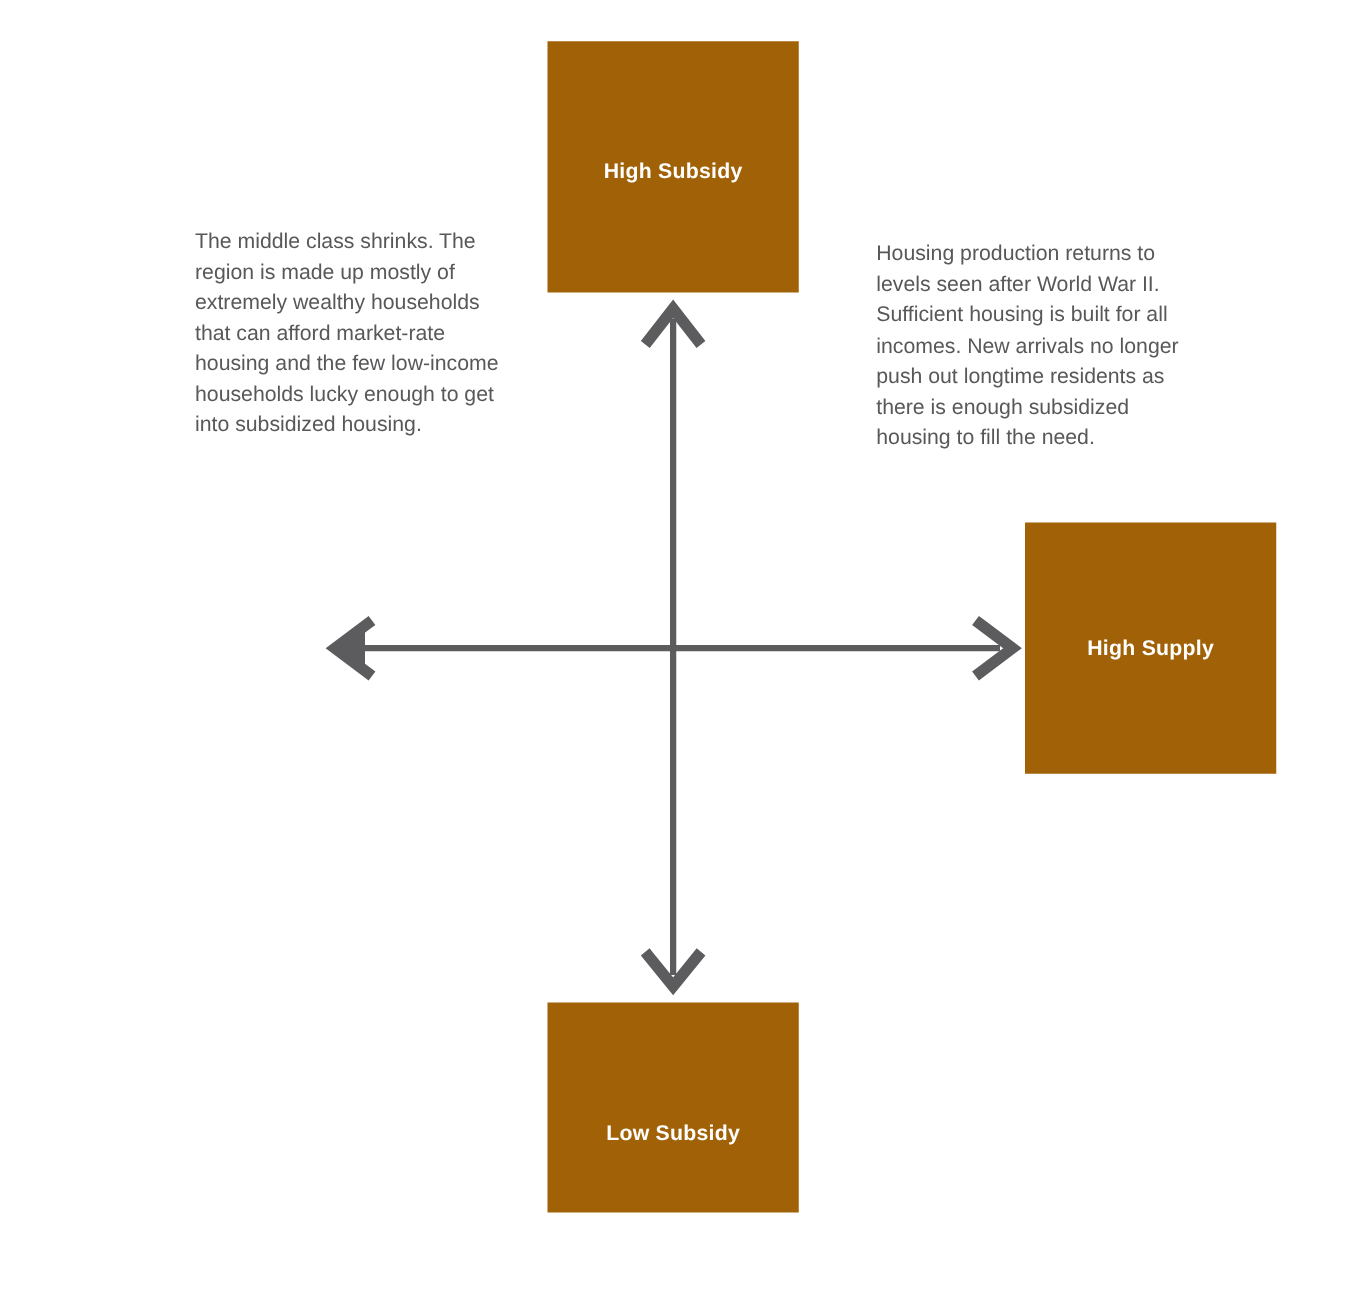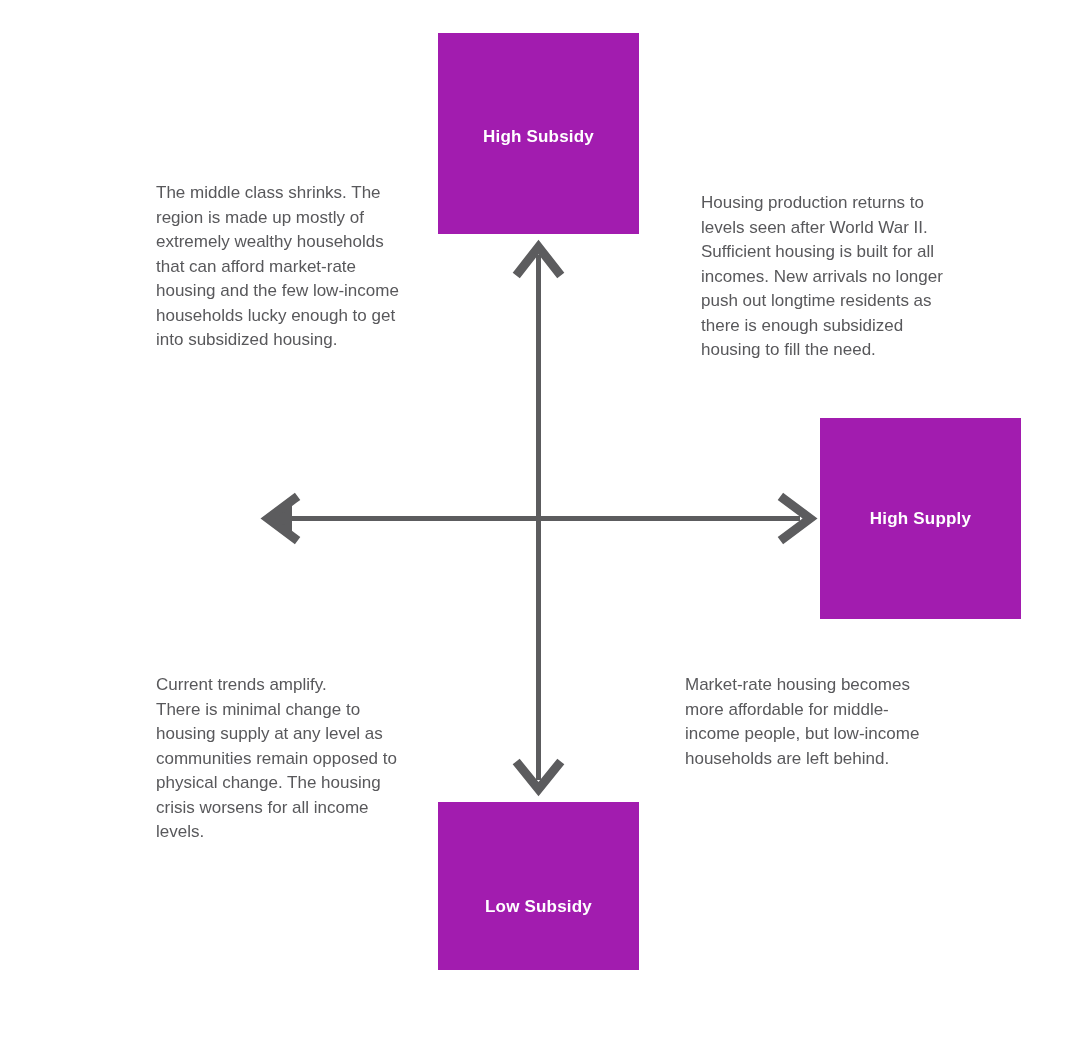--- a/index.html
+++ b/index.html
@@ -16,21 +16,21 @@
     position: relative;
     width: 1080px;
     height: 1037px;
     background: #ffffff;
     overflow: hidden;
   }
 
   
   .axis-box {
     position: absolute;
-    background: #a21caf;
+    background: #a16207;
     display: flex;
     align-items: center;
     justify-content: center;
     box-sizing: border-box;
   }
   .axis-box .axis-box-label {
     color: #ffffff;
     font-size: 17px;
     font-weight: bold;
     letter-spacing: 0.2px;
@@ -138,18 +138,15 @@
 
 
   <div class="axis-box" id="box-right">
     <span class="axis-box-label">High Supply</span>
   </div>
 
   <div class="quad-text" id="quad-tl">The middle class shrinks. The region is made up mostly of extremely wealthy households that can afford market-rate housing and the few low-income households lucky enough to get into subsidized housing.</div>
 
   <div class="quad-text" id="quad-tr">Housing production returns to levels seen after World War II. Sufficient housing is built for all incomes. New arrivals no longer push out longtime residents as there is enough subsidized housing to fill the need.</div>
 
-  <div class="quad-text" id="quad-bl">Current trends amplify.
-There is minimal change to housing supply at any level as communities remain opposed to physical change. The housing crisis worsens for all income levels.</div>
 
-  <div class="quad-text" id="quad-br">Market-rate housing becomes more affordable for middle-income people, but low-income households are left behind.</div>
 
 </div>
 
 </body></html>

